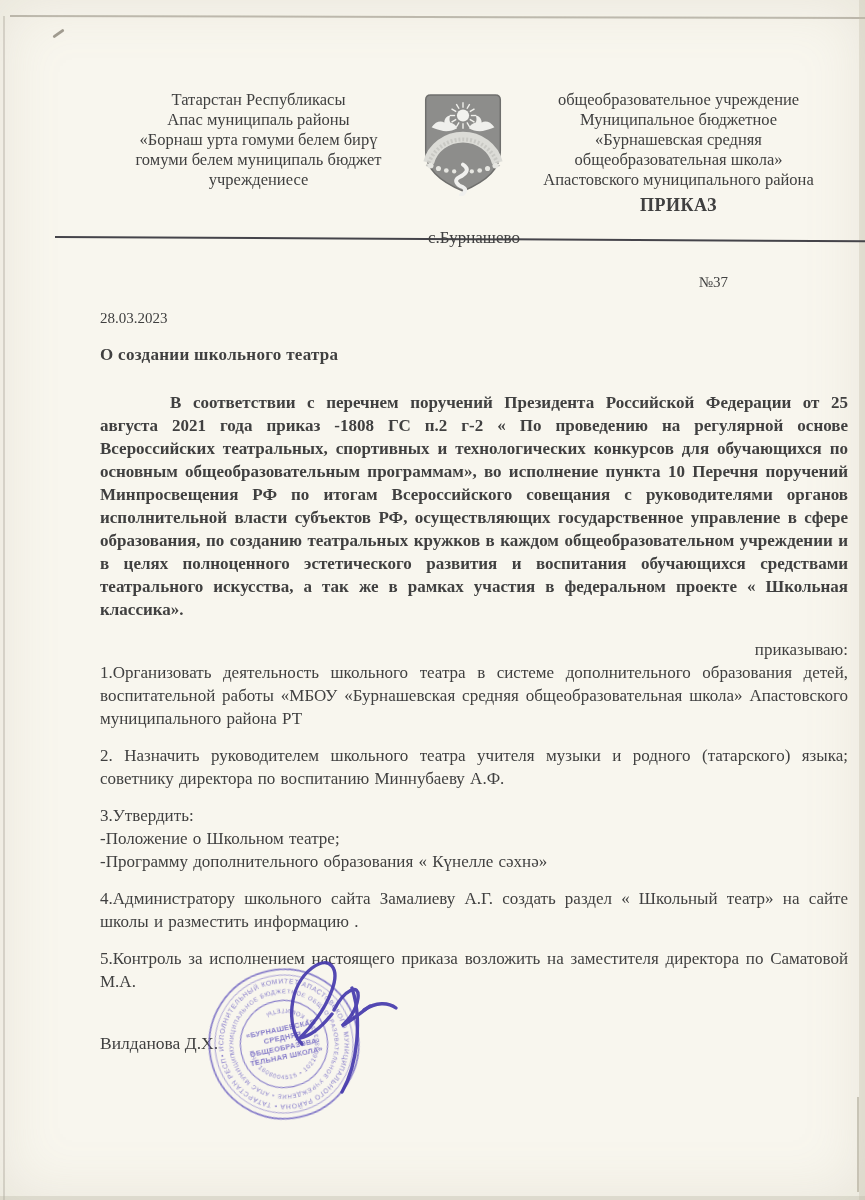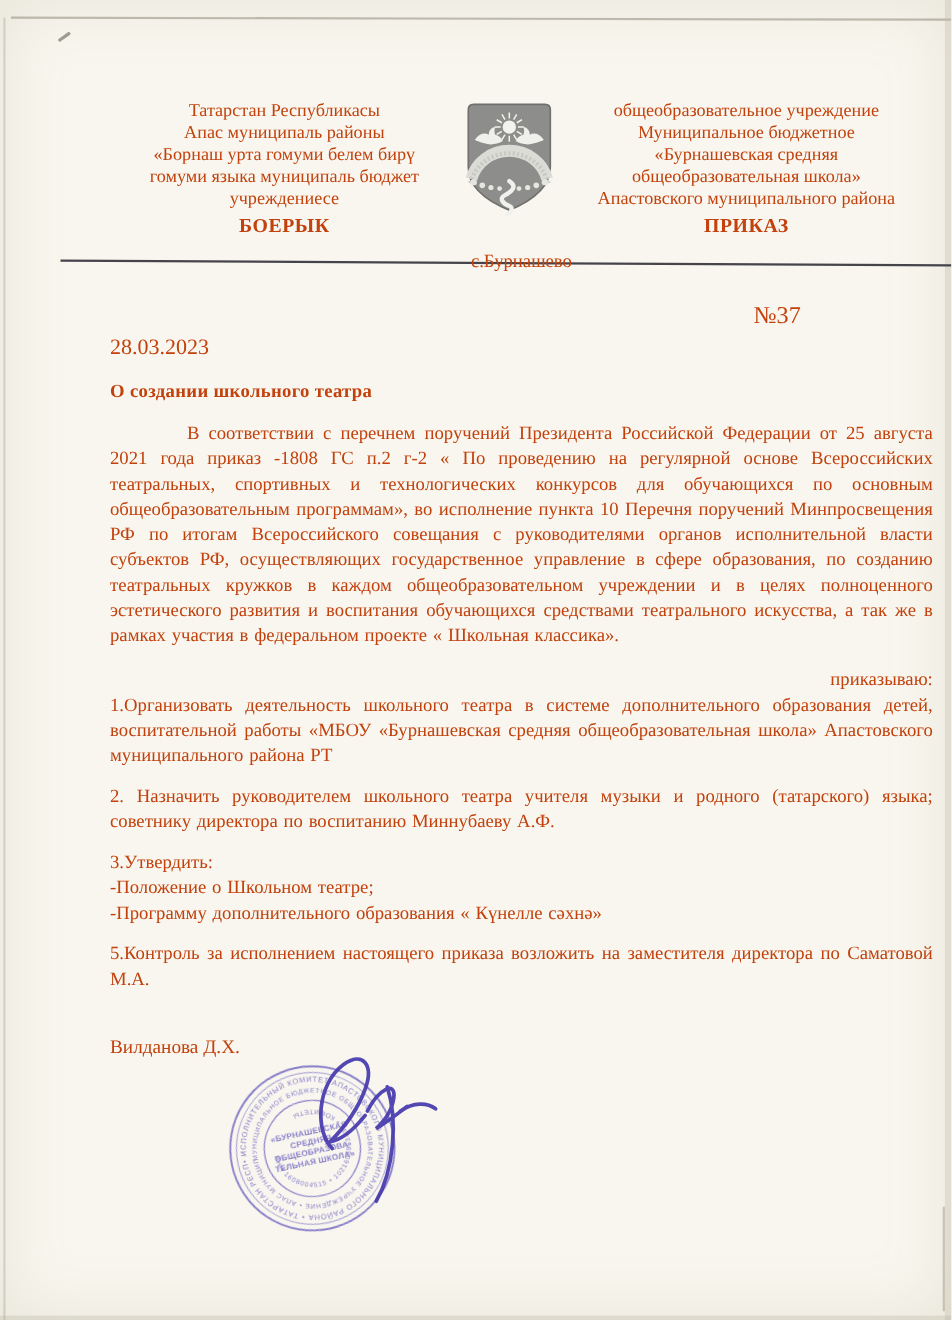--- a/index.html
+++ b/index.html
@@ -1,42 +1,42 @@
 <!DOCTYPE html>
 <html lang="ru"><head>
 <meta charset="utf-8">
 <style>
   html,body{margin:0;padding:0;}
   .page{
     position:relative; width:865px; height:1200px; overflow:hidden;
-    background:#f8f6ee; color:#c2410c;
+    background:#f8f6ee; color:#404040;
     font-family:"Liberation Serif", serif;
     box-shadow:inset 0 0 60px rgba(160,150,120,.18);
   }
   .content{position:absolute; inset:0; padding:90px 17px 0 100px; box-sizing:border-box;}
 
   
   .header-row{display:flex; align-items:flex-start;}
   .h-col{text-align:center; font-size:16.5px; line-height:20px;}
   .h-left{width:318px;}
   .h-right{width:340px;}
   .h-center{flex:1; display:flex; justify-content:center;}
   .h-title{font-weight:bold; font-size:18px; letter-spacing:.5px; margin-top:4px; line-height:22px;}
   .header-rule{position:absolute; left:55px; right:0; top:236px; height:2px;
     background:#45444a; transform:rotate(.3deg); transform-origin:left center;}
 
   
   .place{ text-align:center; margin-top:12px; font-size:17px;}
-  .doc-number{ text-align:right; padding-right:120px; margin-top:26px; font-size:22px;}
-  .doc-date{ font-size:20px; margin-top:5px;}
+  .doc-number{ text-align:right; padding-right:120px; margin-top:26px; font-size:15px;}
+  .doc-date{ font-size:15px; margin-top:19px;}
   .subject{ font-weight:bold; font-size:17px; margin-top:18px; letter-spacing:.3px;}
 
   
   .doc-text{font-size:17px; line-height:23px; text-align:justify; word-spacing:1px;}
-  .para1{margin-top:16px; text-indent:70px;}
+  .para1{margin-top:26px; text-indent:70px;font-weight:bold;}
   .order-word{margin-top:12px; padding-left:5px; text-align:right;}
   .item{margin-top:0;}
   .gap{margin-top:14px;}
 
   
   .sign-row{display:flex; margin-top:40px; font-size:17.5px;}
   .sign-role{width:270px; padding-left:20px;}
 
   
   .emblem{width:92px; height:106px;}
@@ -70,23 +70,22 @@
 
   <div class="header-rule"></div>
 
   <div class="content">
 
     <div class="header-row">
       <div class="h-col h-left">
         <div>Татарстан  Республикасы</div>
         <div>Апас муниципаль районы</div>
         <div>«Борнаш урта гомуми белем бирү</div>
-        <div>гомуми языка муниципаль бюджет</div>
+        <div>гомуми белем муниципаль бюджет</div>
         <div>учреждениесе</div>
-        <div class="h-title">БОЕРЫК</div>
       </div>
 
       <div class="h-center">
 
         <svg class="emblem" viewBox="0 0 90 108" aria-hidden="true">
           <path d="M12 5 H78 Q83 5 83 10 V63 C83 81 67 94 45 103 C23 94 7 81 7 63 V10 Q7 5 12 5 Z" fill="#8d8d8b" stroke="#6f6f6d" stroke-width="1.5"></path>
 
           <circle cx="45" cy="26" r="6.2" fill="#f2f2ee"></circle>
           <g stroke="#f2f2ee" stroke-width="1.4">
             <line x1="53" y1="26" x2="58.5" y2="26"></line>
@@ -139,20 +138,21 @@
     <div class="subject">О создании школьного театра</div>
 
     <p class="doc-text para1">В соответствии с перечнем поручений Президента Российской Федерации от 25 августа 2021 года приказ -1808 ГС п.2 г-2  « По проведению на регулярной основе Всероссийских театральных, спортивных и технологических конкурсов для обучающихся по основным общеобразовательным программам», во исполнение пункта 10 Перечня поручений Минпросвещения РФ по итогам Всероссийского совещания с руководителями органов исполнительной власти субъектов РФ, осуществляющих государственное управление в сфере образования, по созданию театральных кружков в каждом общеобразовательном учреждении и в целях полноценного эстетического развития и воспитания обучающихся средствами театрального искусства, а так же в рамках участия в федеральном проекте « Школьная классика».</p>
     <div class="doc-text order-word">приказываю:</div>
 
     <div class="doc-text item">1.Организовать деятельность школьного театра в системе дополнительного образования детей,  воспитательной  работы  «МБОУ  «Бурнашевская средняя  общеобразовательная школа» Апастовского муниципального района РТ</div>
     <div class="doc-text item gap">2. Назначить руководителем школьного театра  учителя музыки и родного (татарского) языка; советнику директора  по воспитанию Миннубаеву А.Ф.</div>
     <div class="doc-text item gap">3.Утвердить:</div>
     <div class="doc-text item">-Положение о Школьном театре;</div>
     <div class="doc-text item">-Программу дополнительного образования  « Күнелле сәхнә»</div>
+    <div class="doc-text item gap">4.Администратору школьного сайта Замалиеву А.Г. создать раздел « Школьный театр» на сайте школы и разместить информацию .</div>
     <div class="doc-text item gap">5.Контроль за исполнением настоящего приказа возложить на заместителя  директора по Саматовой М.А.</div>
 
     <div class="sign-row">
       <span>Вилданова Д.Х.</span>
     </div>
   </div>
 
   <svg class="stamp" viewBox="0 0 230 230" aria-hidden="true">
     <defs>
       <path id="rOut" d="M115,115 m -86,0 a 86,86 0 1,1 172,0 a 86,86 0 1,1 -172,0"></path>

